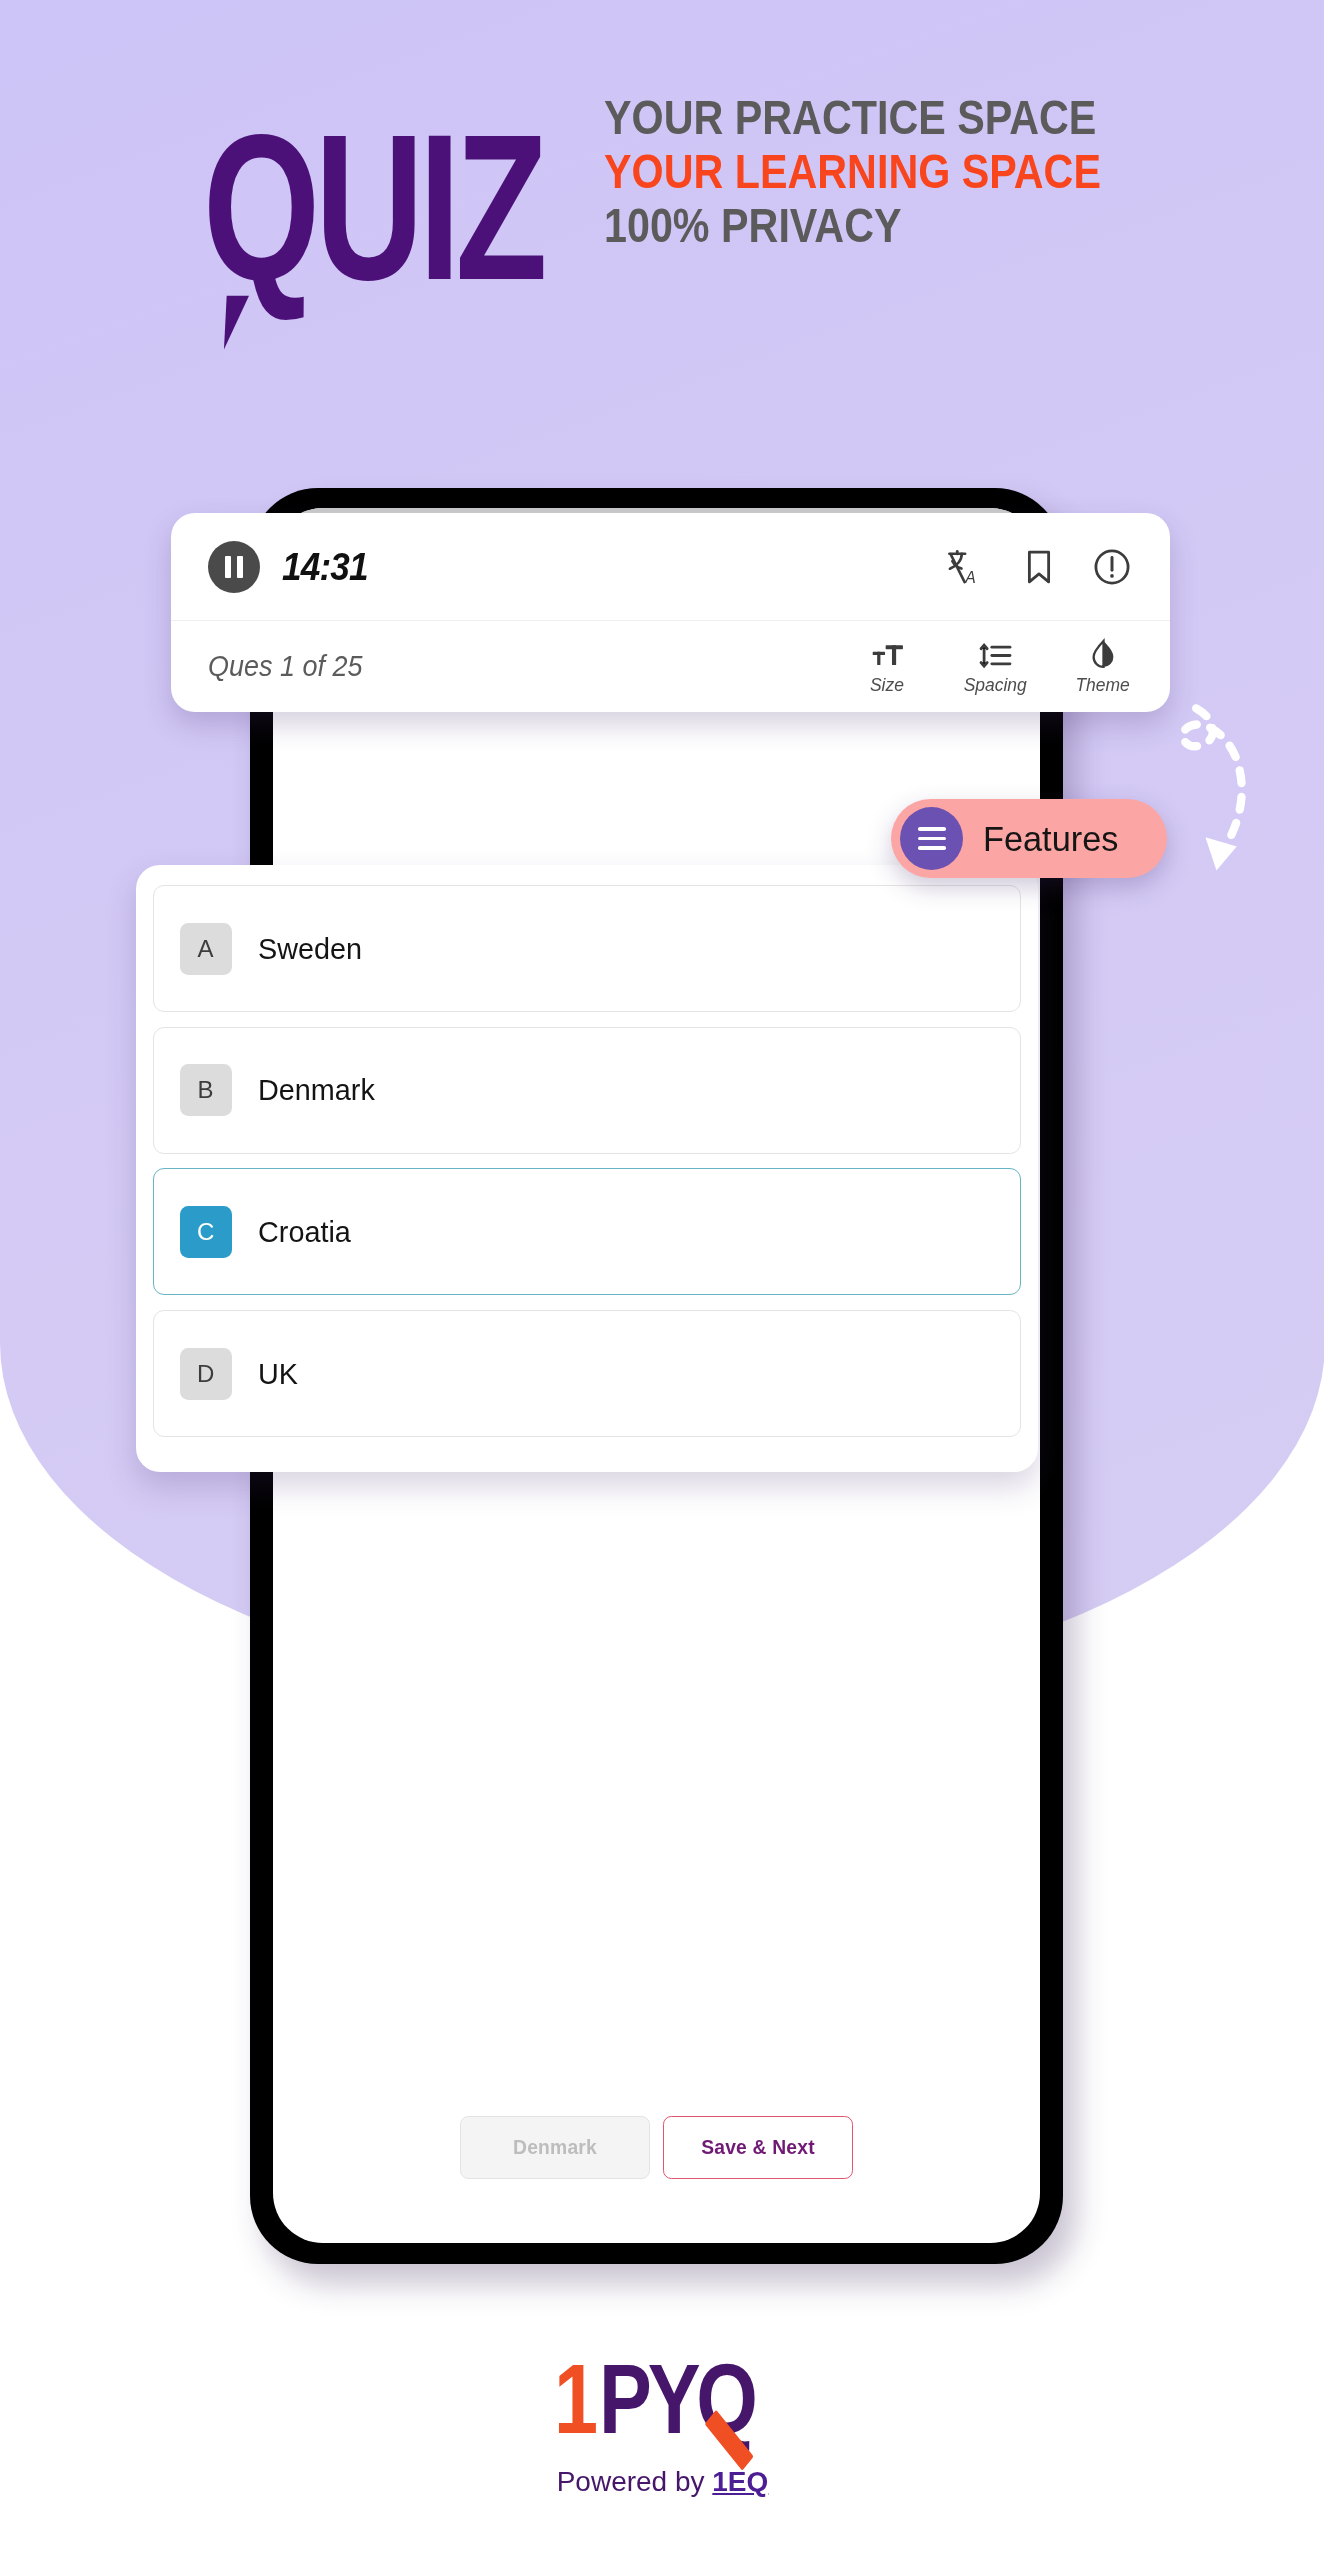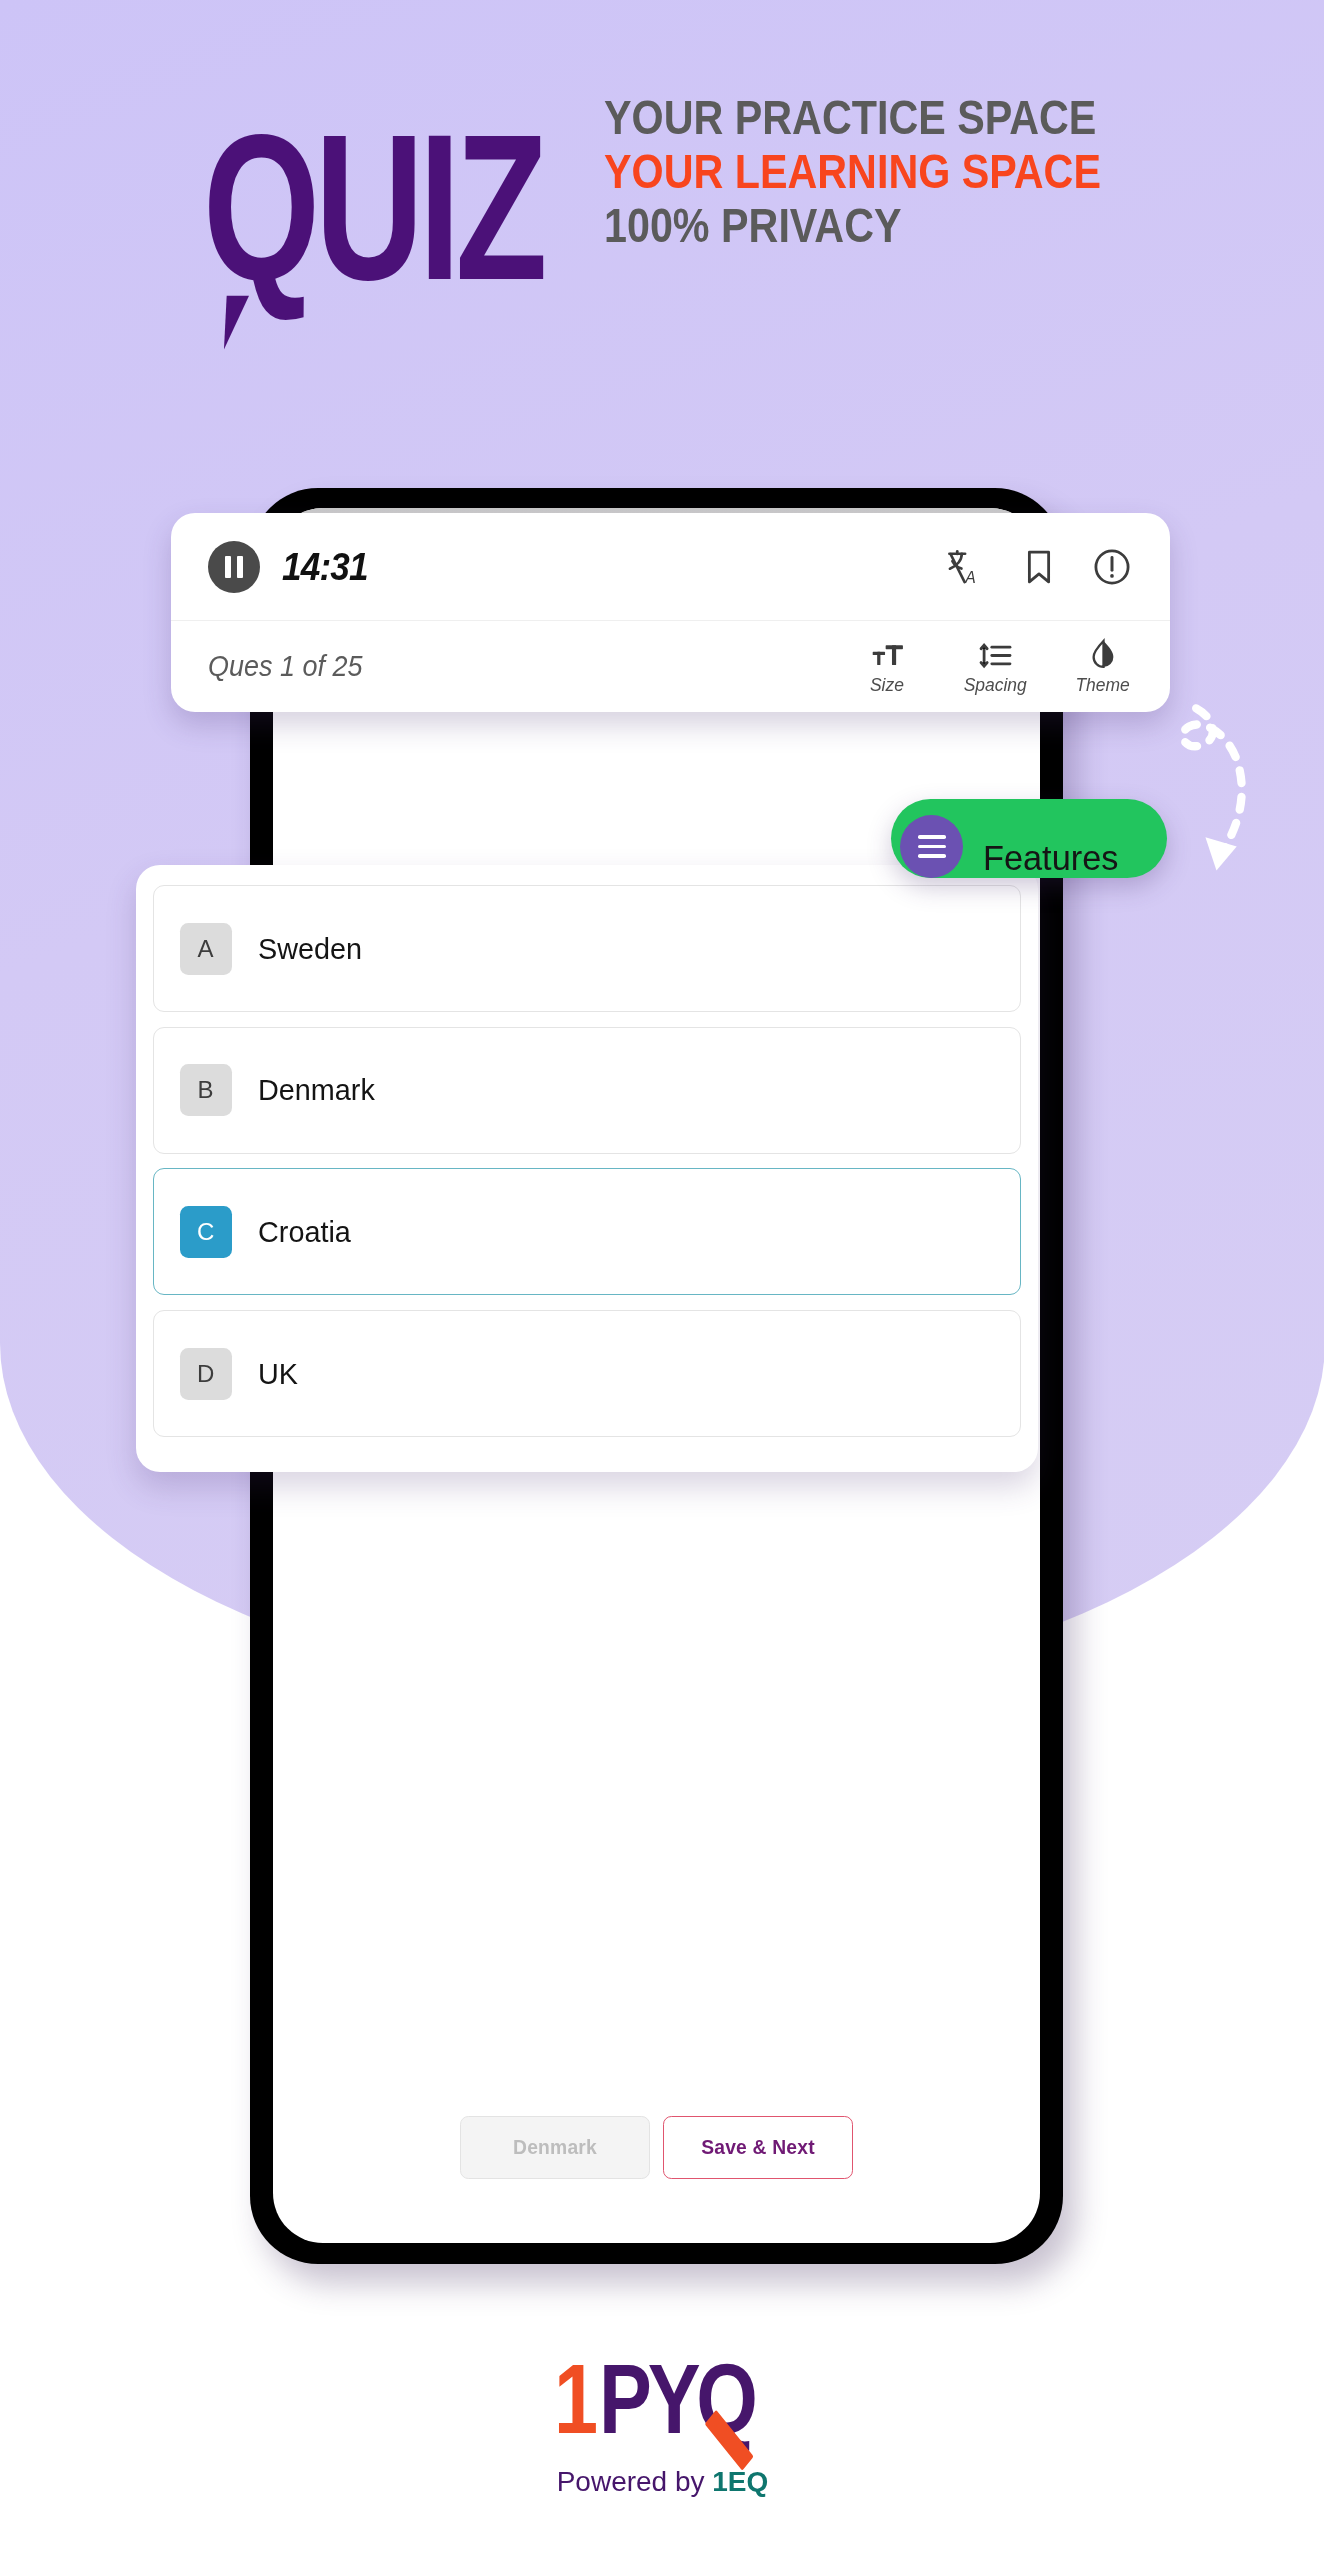--- a/index.html
+++ b/index.html
@@ -140,22 +140,22 @@
   }
   .option.selected .opt-badge{background:#2b9cc9;color:#ffffff;}
   .opt-label{
     margin-left:26px;font-size:30px;color:#141414;
     transform:scaleX(.96);transform-origin:left center;
   }
 
   
   #features-pill{
     position:absolute;left:891px;top:799px;width:276px;height:79px;
-    background:#22c55e;border-radius:44px;z-index:40;
-    display:flex;align-items:flex-end;padding-left:9.2px;box-sizing:border-box;
+    background:#fca5a5;border-radius:44px;z-index:40;
+    display:flex;align-items:center;padding-left:9.2px;box-sizing:border-box;
     box-shadow:0 9.2px 24px rgba(70,45,110,.26);
   }
   #features-circle{
     width:63px;height:63px;border-radius:50%;background:#6b51b2;flex:none;
     display:flex;flex-direction:column;align-items:center;justify-content:center;gap:5.5px;
   }
   #features-circle i{display:block;width:28px;height:3.7px;background:#ffffff;border-radius:1.8px;}
   #features-label{
     margin-left:20px;font-size:35px;color:#151515;
     transform:scaleX(.98);transform-origin:left center;
@@ -176,21 +176,21 @@
   }
   .logo-pyq{
     font-size:88px;font-weight:bold;color:#46166b;letter-spacing:-4.6px;
     transform:scaleY(1.12) scaleX(.9);transform-origin:left bottom;position:relative;
   }
   #logo-slash{
     position:absolute;right:-1.8px;bottom:5.5px;width:59px;height:18.4px;background:#f04e23;
     transform:rotate(45deg);transform-origin:center;border-radius:1.8px;
   }
   #powered{margin-top:9.2px;font-size:28px;color:#46166b;}
-  #powered b{color:#0f766e;}
+  #powered b{color:#4c1d95;text-decoration:underline;}
 </style>
 </head>
 <body>
 
 <div id="bg-purple"></div>
 
 <div id="headline">
   <div id="quiz-word">QUIZ
     <span id="quiz-tail"></span>
   </div>

